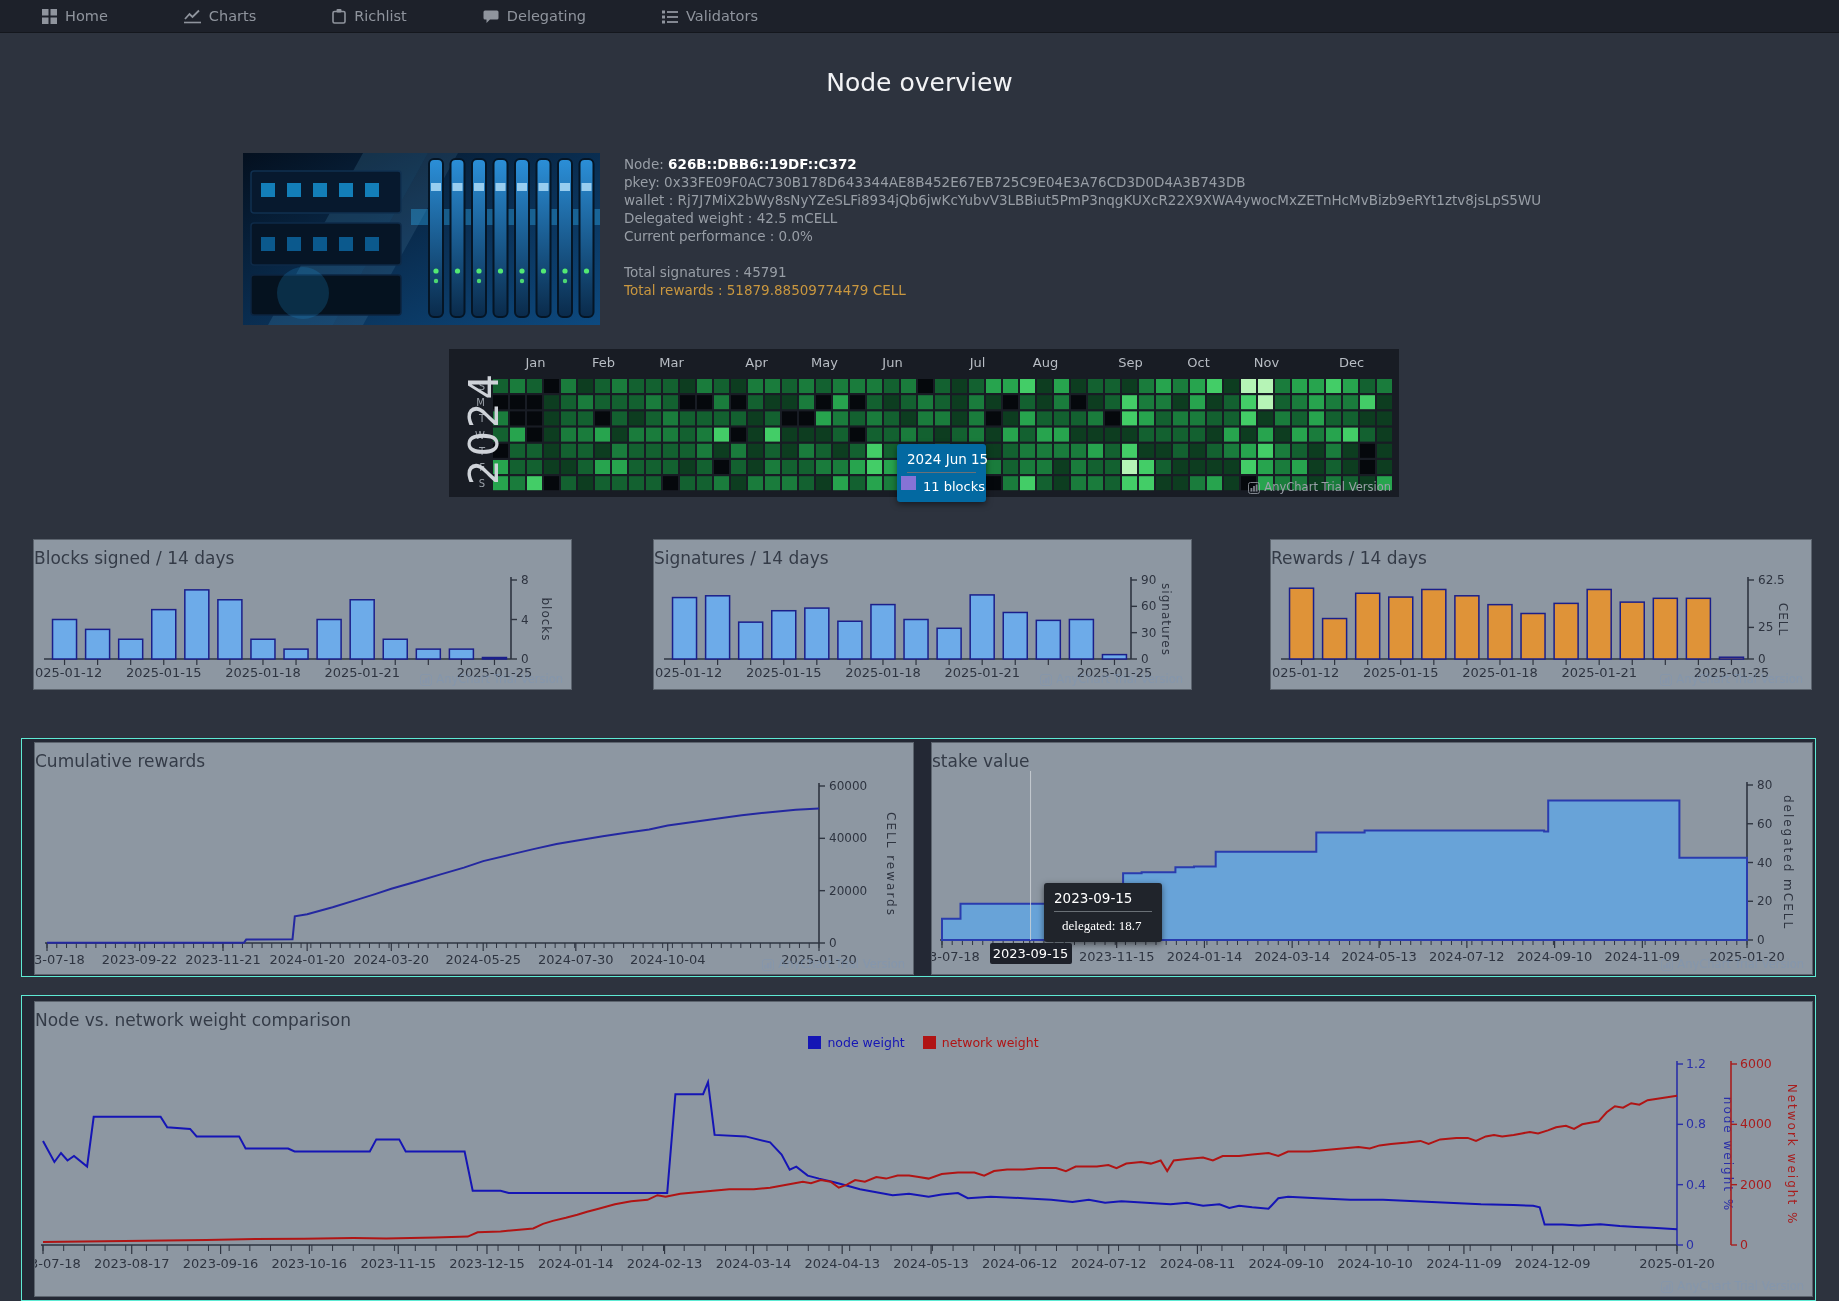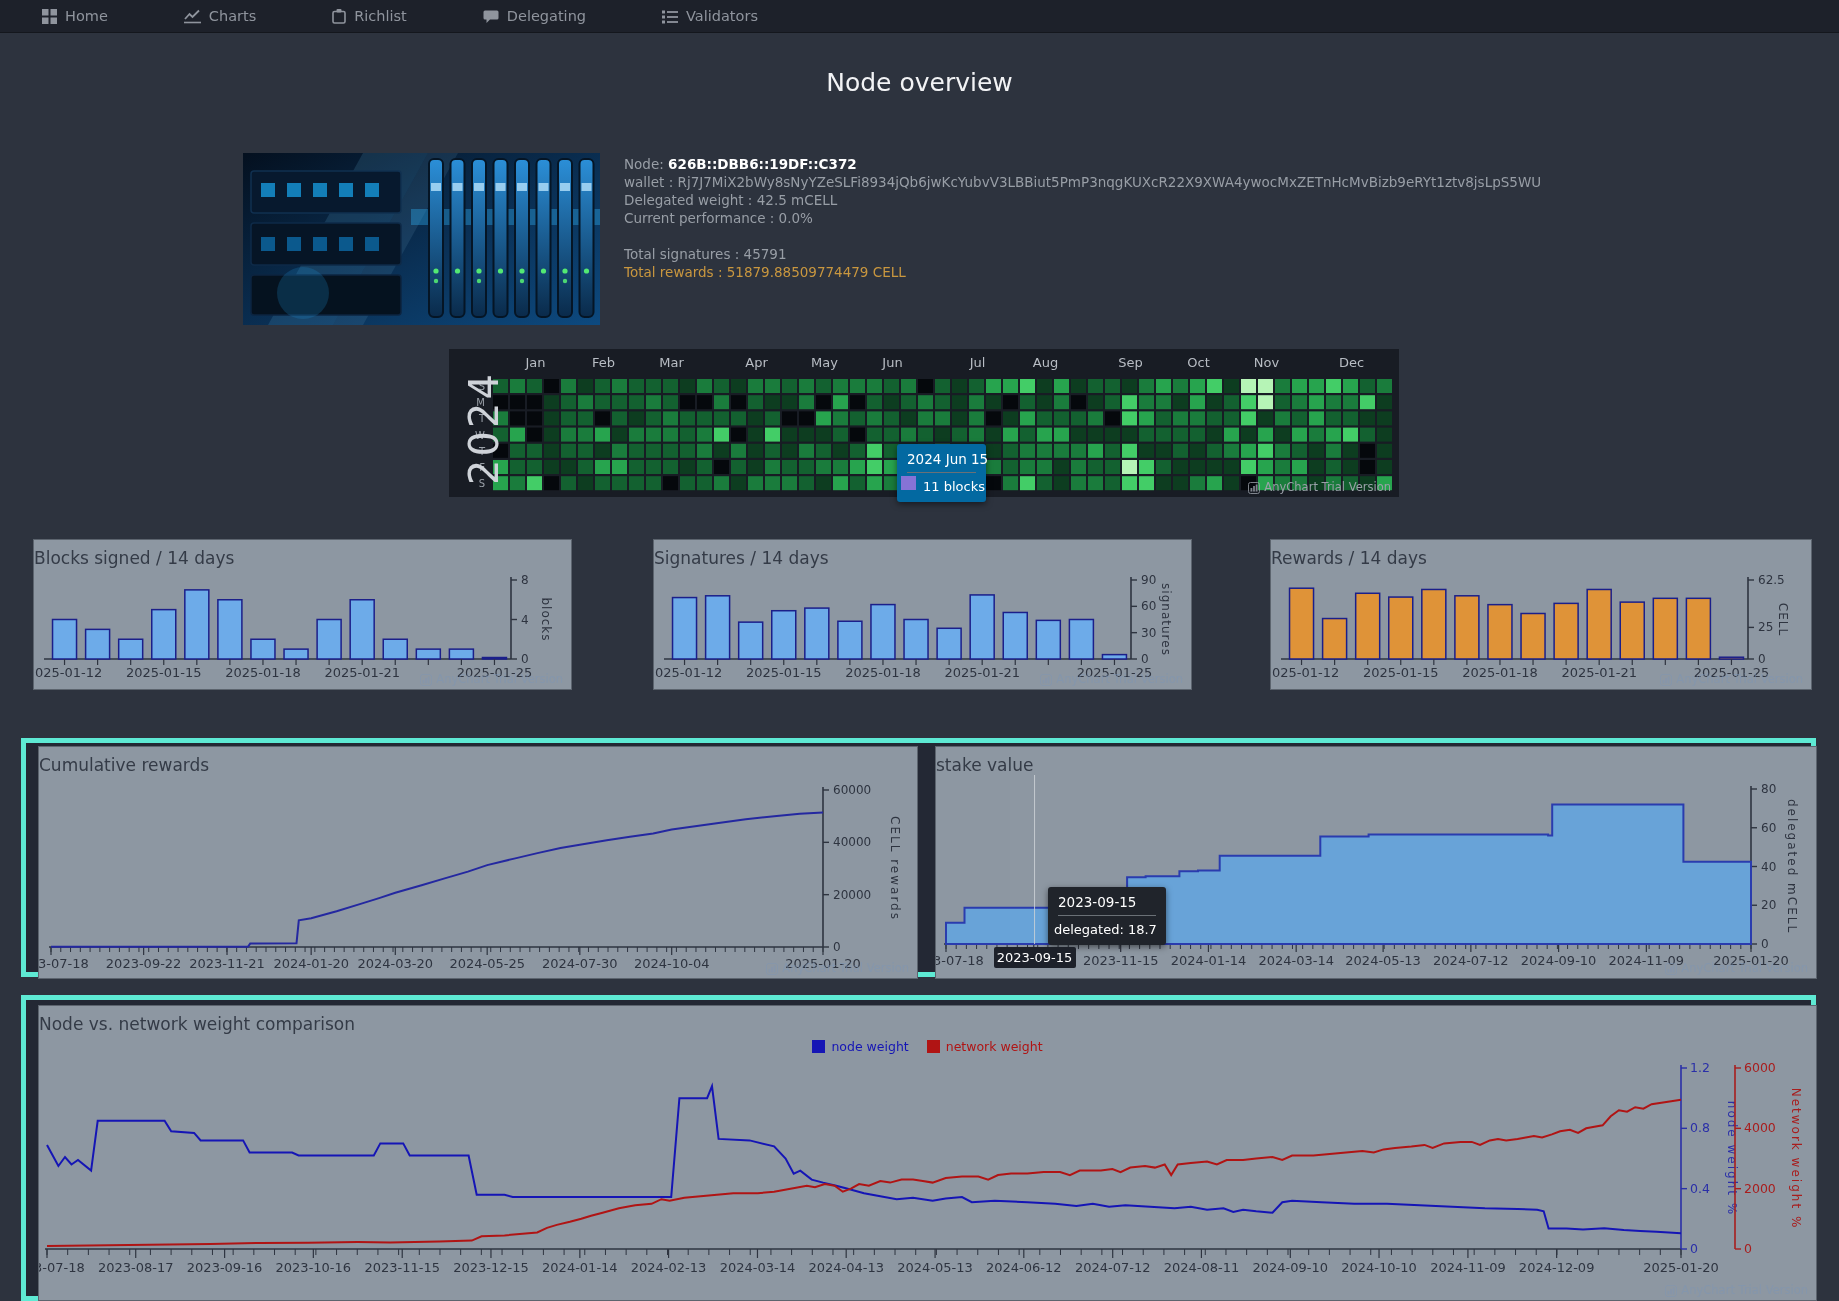--- a/index.html
+++ b/index.html
@@ -28,21 +28,21 @@
   .cal-tooltip{position:absolute;left:448px;top:95px;width:89px;background:#0369a1;border-radius:3px;
     box-shadow:0 2px 6px rgba(0,0,0,.5);z-index:5;}
   .tt-title{padding:7px 10px 3px 10px;color:#ffffff;font-size:13.5px;white-space:nowrap;}
   .tt-sep{border-top:1px solid #6a7076;margin:2px 10px;}
   .tt-value{padding:4px 10px 8px 26px;color:#ffffff;font-size:13px;white-space:nowrap;}
   .cal-cell-highlight{position:absolute;left:452px;top:127px;width:15px;height:14px;z-index:8;}
   
   .panel{position:absolute;background:#8d97a2;border:1px solid #5c646e;box-sizing:border-box;overflow:hidden;}
   .chart-title{position:absolute;top:8px;left:0;width:100%;text-align:left;color:#343b47;font-size:17px;z-index:2;}
   .panel svg.chart{position:absolute;left:0;top:0;}
-  .dark-box{position:absolute;background:#232834;border:5px solid #5eead4;box-sizing:border-box;}
+  .dark-box{position:absolute;background:#232834;border:1px solid #5eead4;box-sizing:border-box;}
   #panel-blocks{left:33px;top:539px;width:539px;height:151px;}
   #panel-sig{left:653px;top:539px;width:539px;height:151px;}
   #panel-rew{left:1270px;top:539px;width:542px;height:151px;}
   #midBox{left:21px;top:738px;width:1795px;height:239px;}
   #panel-cum{left:12px;top:3px;width:880px;height:233px;}
   #panel-stake{left:909px;top:3px;width:882px;height:233px;}
   #botBox{left:21px;top:995px;width:1795px;height:306px;}
   #panel-comp{left:12px;top:5px;width:1779px;height:296px;}
   
   .stake-tooltip{position:absolute;left:112px;top:140px;width:118px;background:#20242b;border-radius:3px;
@@ -172,20 +172,21 @@
       <rect x="338.5" y="30" width="10" height="8" fill="#bfe8ff" opacity="0.75"></rect>
       <circle cx="343.5" cy="118" r="2.6" fill="#53e873"></circle>
     </svg>
 </div>
 
 <div class="node-info">
   <div class="info-line">
     <span>Node:</span>
     <b>626B::DBB6::19DF::C372</b>
   </div>
+  <div class="info-line">pkey: 0x33FE09F0AC730B178D643344AE8B452E67EB725C9E04E3A76CD3D0D4A3B743DB</div>
   <div class="info-line">wallet : Rj7J7MiX2bWy8sNyYZeSLFi8934jQb6jwKcYubvV3LBBiut5PmP3nqgKUXcR22X9XWA4ywocMxZETnHcMvBizb9eRYt1ztv8jsLpS5WU</div>
   <div class="info-line">Delegated weight : 42.5 mCELL</div>
   <div class="info-line">Current performance : 0.0%</div>
   <div class="info-line total-sig">Total signatures : 45791</div>
   <div class="info-line total-rew">Total rewards : 51879.88509774479 CELL</div>
 </div>
 
 <div class="cal-panel">
   <div class="cal-year">2024</div>
   <svg id="calSvg" width="950" height="148">
@@ -1008,21 +1009,21 @@
         <line x1="710.35" y1="197" x2="710.35" y2="205" stroke="#2e3440" stroke-width="1.2"></line>
         <text x="710.35" y="218" fill="#2e3440" font-size="13" text-anchor="middle">2024-11-09</text>
         <line x1="815" y1="197" x2="815" y2="205" stroke="#2e3440" stroke-width="1.2"></line>
         <text x="815" y="218" fill="#2e3440" font-size="13" text-anchor="middle">2025-01-20</text>
         <path d="M 10 197 L 10.0 175.7 L 28.5 175.7 L 28.5 160.8 L 191.1 160.8 L 191.1 130.2 L 209.6 130.2 L 209.6 129.2 L 243.4 129.2 L 243.4 124.3 L 262.0 124.3 L 262.0 123.4 L 283.7 123.4 L 283.7 108.8 L 384.3 108.8 L 384.3 89.5 L 432.6 89.5 L 432.6 87.5 L 612.1 87.5 L 612.1 88.5 L 616.2 88.5 L 616.2 57.5 L 747.4 57.5 L 747.4 114.7 L 815.0 114.7 L 815 197 Z" fill="#68a3d8" stroke="#2a3cae" stroke-width="2"></path>
         <line x1="98.55" y1="28" x2="98.55" y2="197" stroke="#cdd2d8" stroke-width="1" opacity="0.85"></line>
       </svg>
     <div class="stake-tooltip">
       <div class="tt-title">2023-09-15</div>
       <div class="tt-sep"></div>
-      <div class="tt-value" style="padding-left:6px;">delegated: 18.7</div>
+      <div class="tt-value" style="padding-left:18px;font-family:Liberation Serif, serif;">delegated: 18.7</div>
     </div>
     <div class="stake-tag" style="left: 57.55px;">2023-09-15</div>
     <div class="wm">
         <svg width="12" height="12" viewBox="0 0 12 12">
           <rect x="0.5" y="0.5" width="11" height="11" rx="2" fill="none" stroke="currentColor"></rect>
           <rect x="2.5" y="6" width="1.8" height="3.5" fill="currentColor"></rect>
           <rect x="5.1" y="4" width="1.8" height="5.5" fill="currentColor"></rect>
           <rect x="7.7" y="2.5" width="1.8" height="7" fill="currentColor"></rect>
         </svg>
         <span>AnyChart Trial Version</span>

